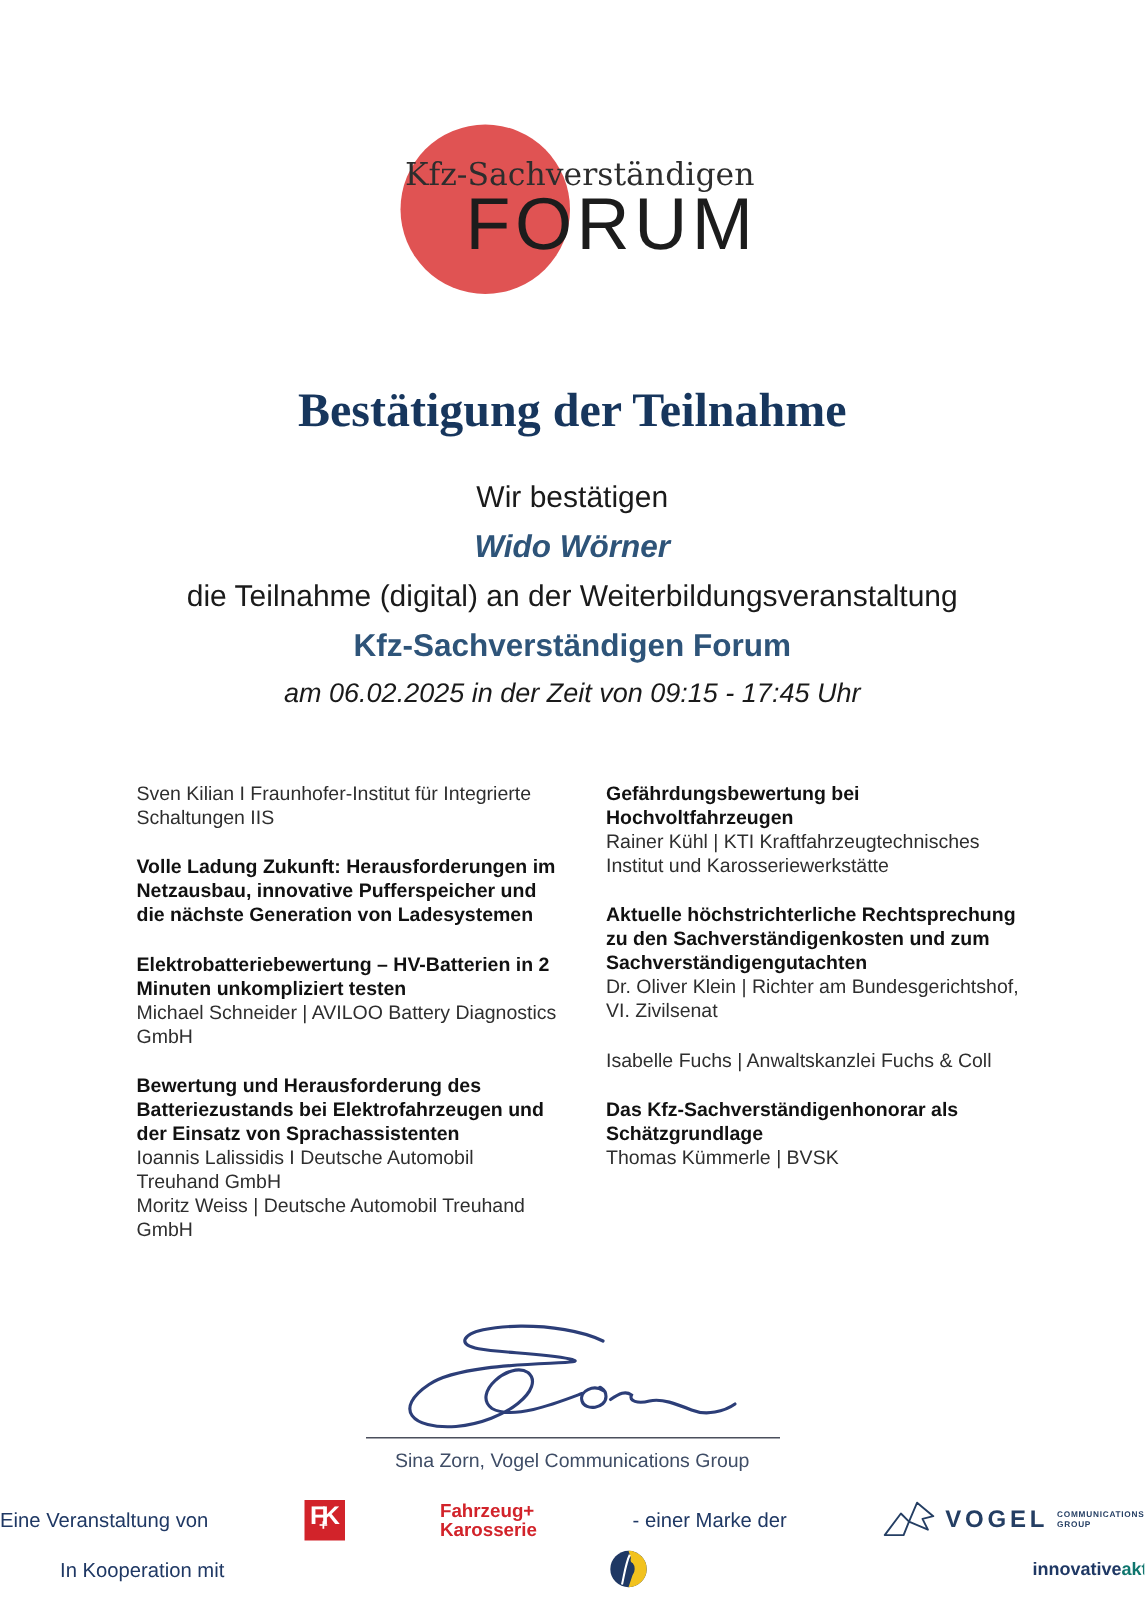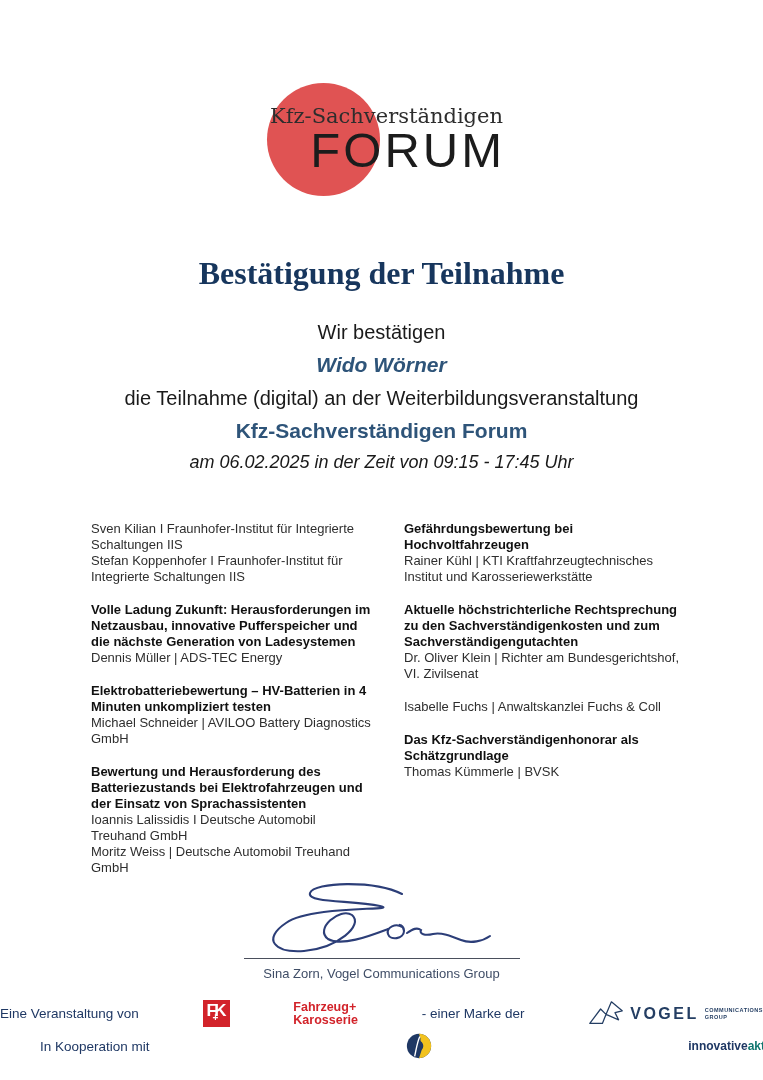--- a/index.html
+++ b/index.html
@@ -89,28 +89,26 @@
     <div class="confirm-intro">Wir bestätigen</div>
     <div class="confirm-name">Wido Wörner</div>
     <div class="confirm-line1">die Teilnahme (digital) an der Weiterbildungsveranstaltung</div>
     <div class="confirm-event">Kfz-Sachverständigen Forum</div>
     <div class="confirm-datetime">am 06.02.2025 in der Zeit von 09:15 - 17:45 Uhr</div>
   </div>
 
   <div class="col col-left" id="col-left">
       <div class="session">
         <div class="speaker">Sven Kilian I Fraunhofer-Institut für Integrierte Schaltungen IIS</div>
-        <div class="speaker">Stefan Koppenhofer I Fraunhofer-Institut für Integrierte Schaltungen IIS</div>
       </div>
       <div class="session">
         <div class="session-title">Volle Ladung Zukunft: Herausforderungen im Netzausbau, innovative Pufferspeicher und die nächste Generation von Ladesystemen</div>
-        <div class="speaker">Dennis Müller | ADS-TEC Energy</div>
       </div>
       <div class="session">
-        <div class="session-title">Elektrobatteriebewertung – HV-Batterien in 4 Minuten unkompliziert testen</div>
+        <div class="session-title">Elektrobatteriebewertung – HV-Batterien in 2 Minuten unkompliziert testen</div>
         <div class="speaker">Michael Schneider | AVILOO Battery Diagnostics GmbH</div>
       </div>
       <div class="session">
         <div class="session-title">Bewertung und Herausforderung des Batteriezustands bei Elektrofahrzeugen und der Einsatz von Sprachassistenten</div>
         <div class="speaker">Ioannis Lalissidis I Deutsche Automobil Treuhand GmbH</div>
         <div class="speaker">Moritz Weiss | Deutsche Automobil Treuhand GmbH</div>
       </div>
     </div>
   <div class="col col-right" id="col-right">
       <div class="session">

